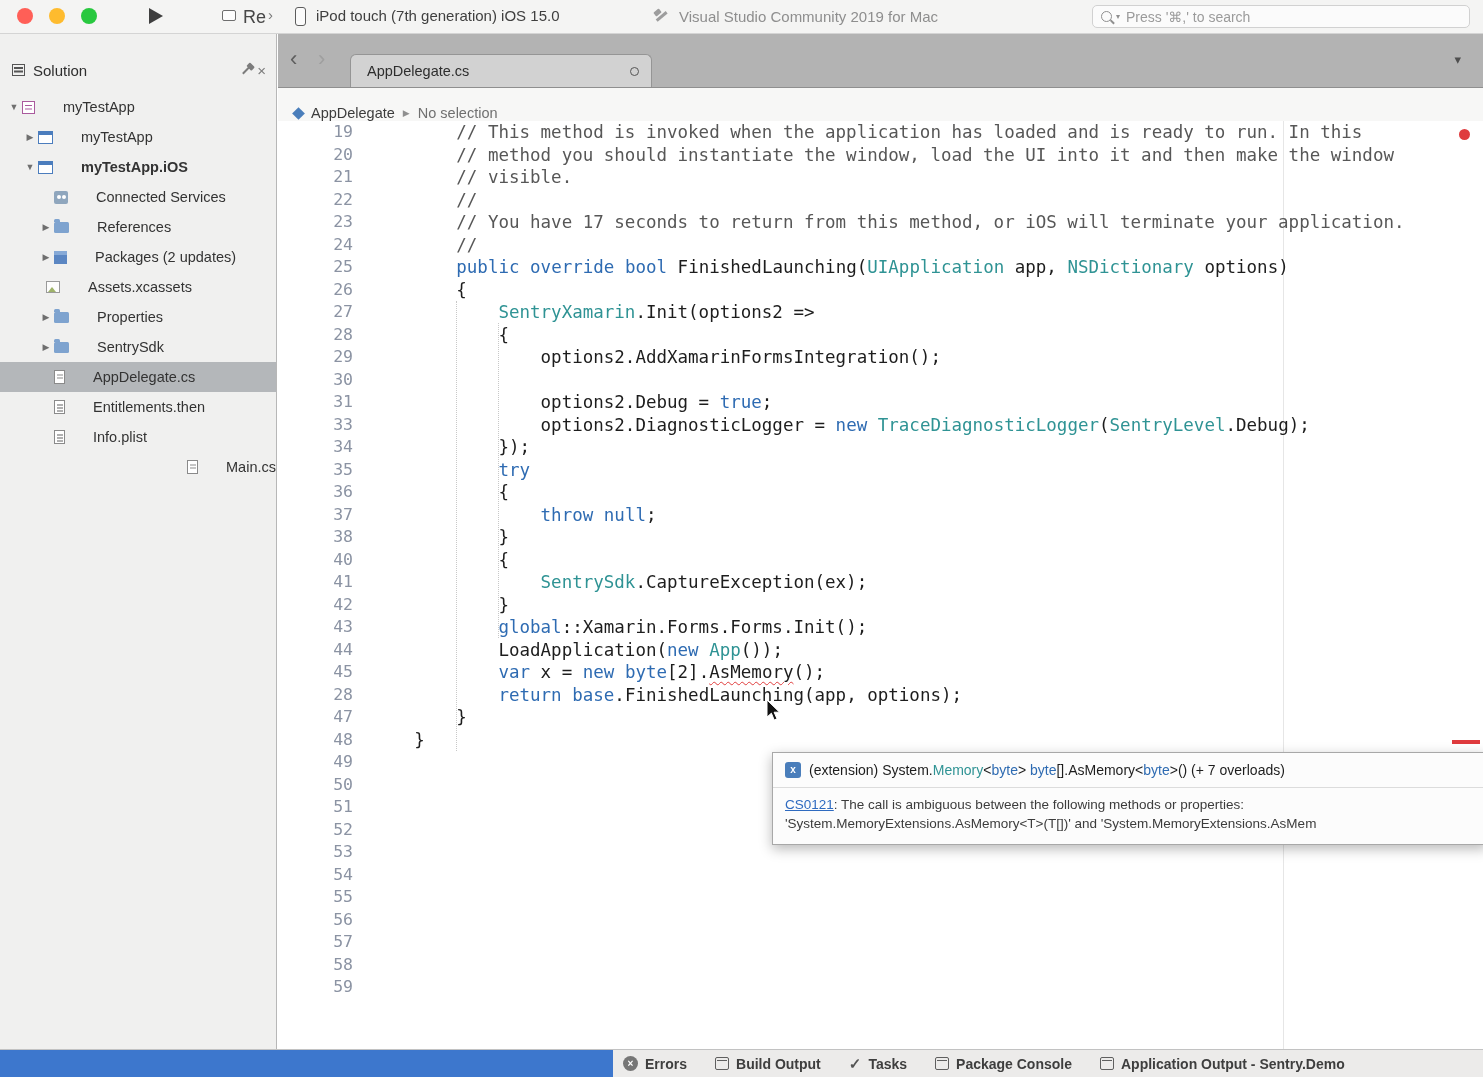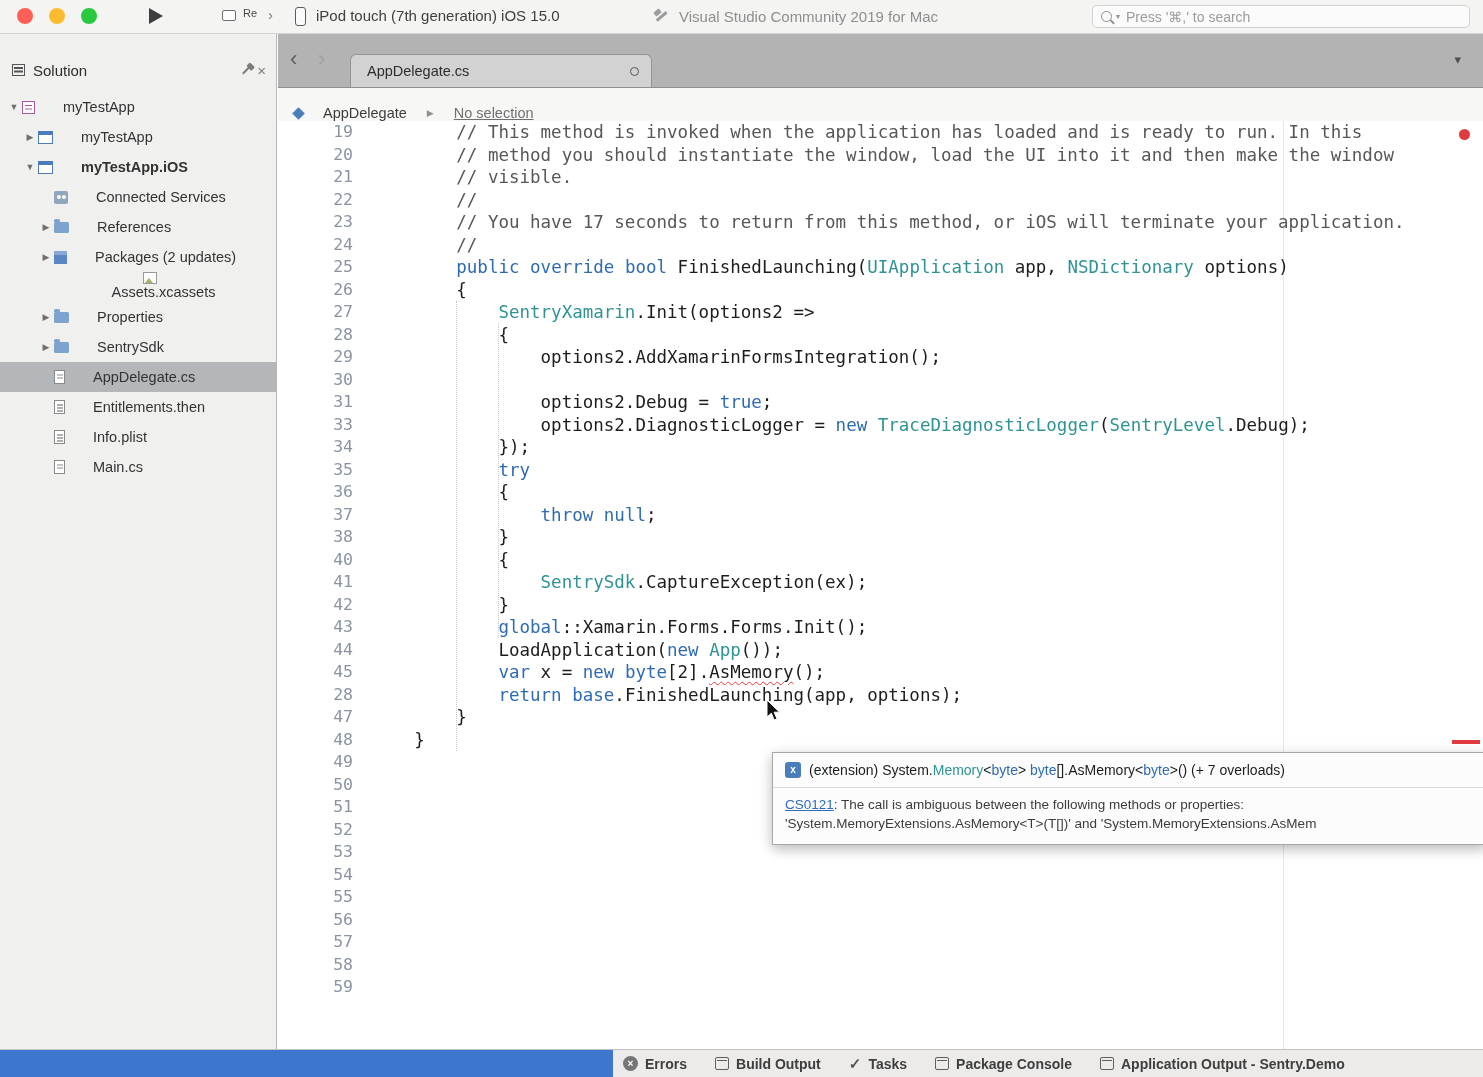--- a/index.html
+++ b/index.html
@@ -11,21 +11,21 @@
             border-bottom:1px solid #d4d4d4;z-index:10;}
   .tl-btn{position:absolute;top:8px;width:16px;height:16px;border-radius:50%;}
   .tl-red{left:17px;background:#ff5f57;}
   .tl-yellow{left:49px;background:#febb2e;}
   .tl-green{left:81px;background:#28c83f;}
   .play-icon{position:absolute;left:149px;top:8px;width:0;height:0;
              border-top:8px solid transparent;border-bottom:8px solid transparent;
              border-left:14px solid #3f3f3f;}
   .display-icon{position:absolute;left:222px;top:10px;width:14px;height:11px;
                 border:1.5px solid #6e6e6e;border-radius:2px;box-sizing:border-box;background:#fdfdfd;}
-  .config-label{position:absolute;left:243px;top:7px;font-size:11px;color:#474747;}
+  .config-label{position:absolute;left:243px;top:7px;font-size:18px;color:#474747;}
   .config-chevron{position:absolute;left:268px;top:6px;font-size:15px;color:#7a7a7a;}
   .phone-icon{position:absolute;left:295px;top:7px;width:11px;height:19px;
               border:1.5px solid #5c5c5c;border-radius:3px;box-sizing:border-box;background:#fbfbfb;}
   .device-label{position:absolute;left:316px;top:7px;font-size:15px;color:#3f3f3f;}
   .hammer-icon{position:absolute;left:653px;top:8px;width:16px;height:16px;}
   .hammer-icon::before{content:"";position:absolute;left:2px;top:7px;width:13px;height:2.5px;
                        background:#9d9d9d;transform:rotate(-40deg);}
   .hammer-icon::after{content:"";position:absolute;left:1px;top:2px;width:7px;height:5px;
                       background:#9d9d9d;border-radius:1px;transform:rotate(-40deg);}
   .window-title{position:absolute;left:679px;top:8px;font-size:15px;color:#8e8e8e;}
@@ -96,25 +96,25 @@
   .nav-fwd{left:40px;color:#9f9f9f;}
   .tab{position:absolute;left:72px;bottom:0;width:302px;height:33px;background:#d2d2d2;
        border:1px solid #959595;border-bottom:none;border-radius:6px 6px 0 0;display:flex;
        align-items:center;padding:0 12px 0 16px;box-sizing:border-box;}
   .tab-label{font-size:14.5px;color:#2d2d2d;}
   .tab-modified{margin-left:auto;width:9px;height:9px;border:1.5px solid #555;border-radius:50%;
                 box-sizing:border-box;}
   .tabstrip-dropdown{position:absolute;right:22px;top:18px;font-size:13px;color:#4f4f4f;}
   .breadcrumb{position:absolute;top:54px;left:0;right:0;height:51px;background:#f7f7f6;
               border-bottom:1px solid #dcdcdc;display:flex;align-items:center;padding-left:16px;
-              gap:20px;box-sizing:border-box;}
+              gap:8px;box-sizing:border-box;}
   .class-diamond{width:9px;height:9px;background:#4a7ebb;transform:rotate(45deg);flex:none;}
   .bc-label{font-size:14.5px;color:#3c3c3c;}
   .bc-sep{font-size:9px;color:#8f8f8f;}
-  .bc-selection{font-size:14.5px;color:#707070;text-decoration:underline;}
+  .bc-selection{font-size:14.5px;color:#707070;}
 
   .code-area{position:absolute;top:87px;left:0;right:0;bottom:0;background:#fff;overflow:hidden;}
   .col-guide{position:absolute;left:1005px;top:0;bottom:0;border-left:1px solid #e6e6e6;z-index:0;}
   .indent-guide{position:absolute;border-left:1px dotted #c8c8c8;z-index:0;}
   .code-lines{position:relative;z-index:1;}
   .code-line{display:flex;height:22.5px;line-height:22.5px;
              font-family:"DejaVu Sans Mono",monospace;font-size:17.5px;}
   .gutter{width:75px;padding-right:19px;text-align:right;color:#8b93a3;flex:none;font-size:16.5px;}
   .src{white-space:pre;flex:none;}
   .tok-p{color:#1d1d1d;}
@@ -213,21 +213,21 @@
       <div class="tree-row" style="padding-left: 38px;">
         <span class="disclosure">▶</span>
         <span class="titem-icon icon-references"></span>
         <span class="titem-label">References</span>
       </div>
       <div class="tree-row" style="padding-left: 38px;">
         <span class="disclosure">▶</span>
         <span class="titem-icon icon-package"></span>
         <span class="titem-label">Packages (2 updates)</span>
       </div>
-      <div class="tree-row" style="padding-left: 30px; flex-direction: column;">
+      <div class="tree-row" style="padding-left: 30px;">
         <span class="disclosure"></span>
         <span class="titem-icon icon-assets"></span>
         <span class="titem-label">Assets.xcassets</span>
       </div>
       <div class="tree-row" style="padding-left: 38px;">
         <span class="disclosure">▶</span>
         <span class="titem-icon icon-folder"></span>
         <span class="titem-label">Properties</span>
       </div>
       <div class="tree-row" style="padding-left: 38px;">
@@ -243,21 +243,21 @@
       <div class="tree-row" style="padding-left: 38px;">
         <span class="disclosure"></span>
         <span class="titem-icon icon-plist"></span>
         <span class="titem-label">Entitlements.then</span>
       </div>
       <div class="tree-row" style="padding-left: 38px;">
         <span class="disclosure"></span>
         <span class="titem-icon icon-plist"></span>
         <span class="titem-label">Info.plist</span>
       </div>
-      <div class="tree-row" style="padding-left: 38px;">
+      <div class="tree-row" style="padding-left: 38px; justify-content: flex-end;">
         <span class="disclosure"></span>
         <span class="titem-icon icon-csfile"></span>
         <span class="titem-label">Main.cs</span>
       </div>
     </div>
 </div>
 
 <div class="editor">
   <div class="tabstrip">
     <span class="nav-btn nav-back">‹</span>

